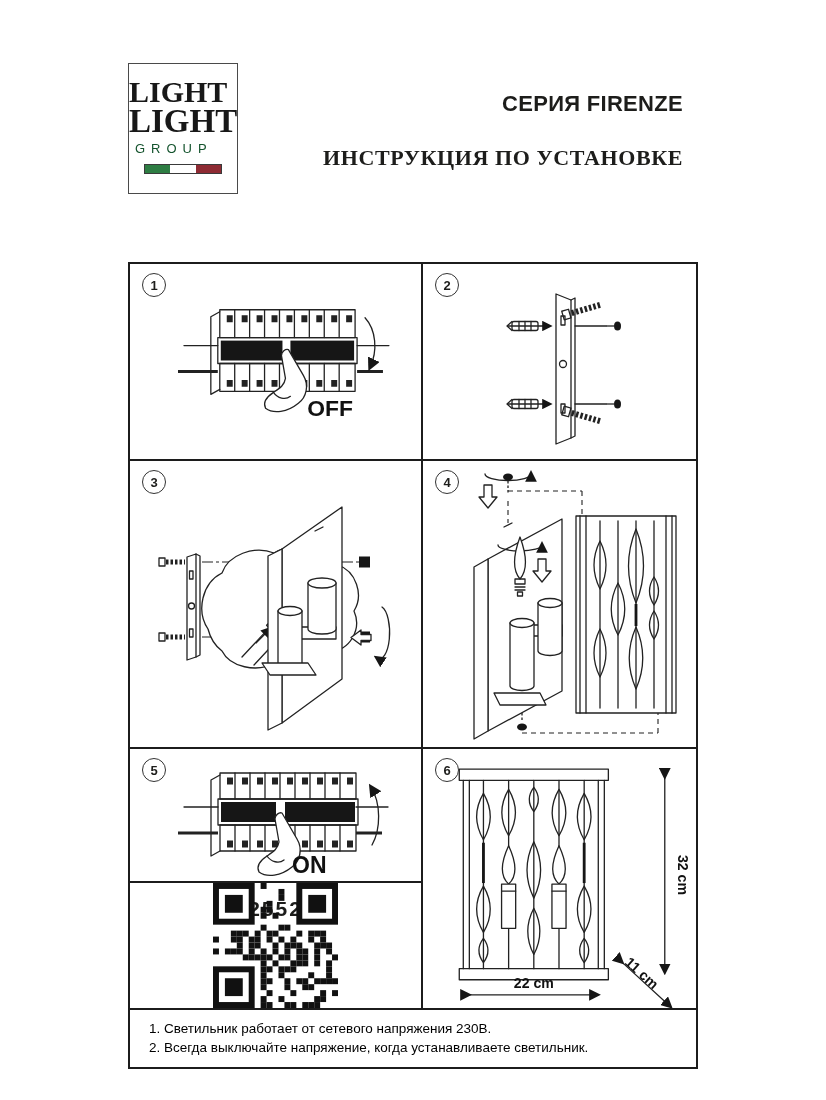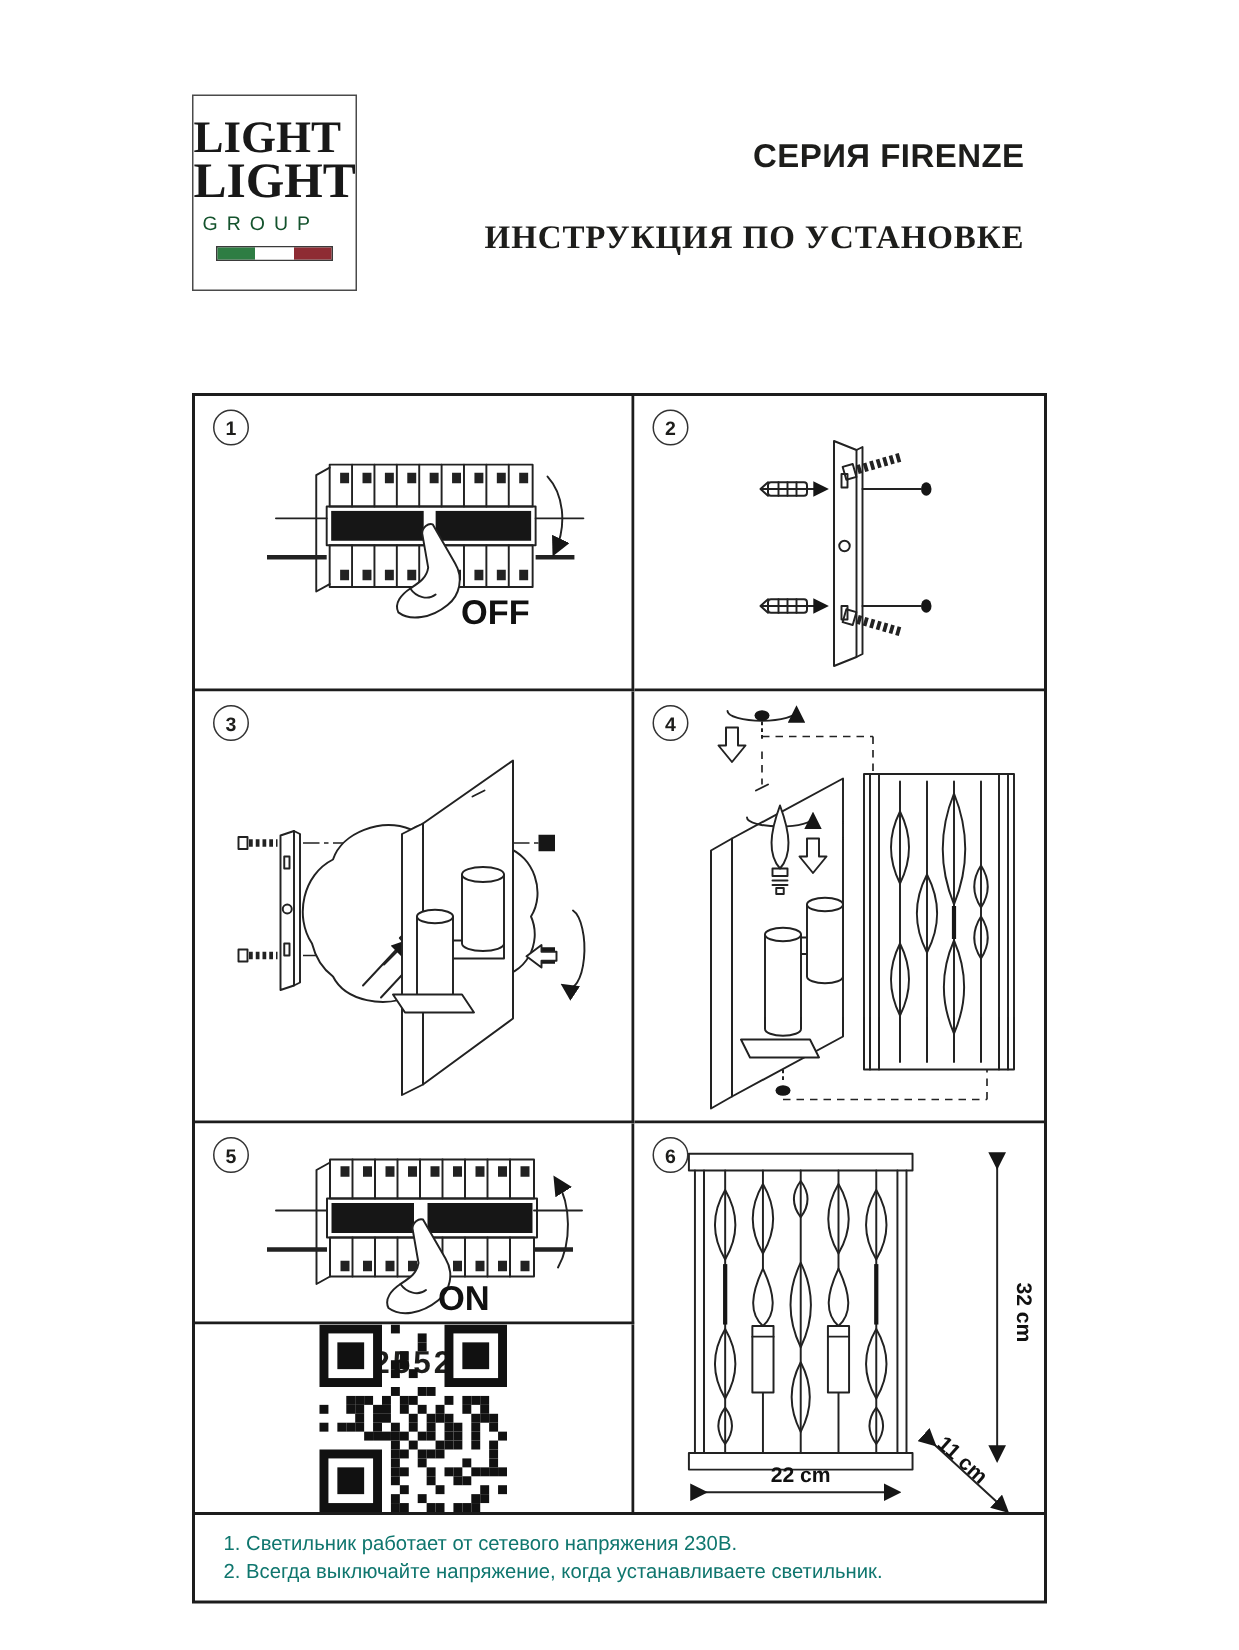--- a/index.html
+++ b/index.html
@@ -30,21 +30,21 @@
   .c5{left:0;top:485px;width:293px;height:134px;border-right:2px solid #1c1c1c;border-bottom:2px solid #1c1c1c;}
   .cqr{left:0;top:619px;width:293px;height:125px;border-right:2px solid #1c1c1c;}
   .c6{left:293px;top:485px;width:273px;height:259px;}
   .cell svg{position:absolute;left:0;top:0;width:100%;height:100%;}
   .num{position:absolute;left:12px;top:9px;width:22px;height:22px;border:1.4px solid #333;
        border-radius:50%;display:flex;align-items:center;justify-content:center;
        font-size:13px;font-weight:bold;background:#fff;z-index:2;}
   
   .notes{position:absolute;left:128px;top:1008px;width:570px;height:61px;
          border:2px solid #1c1c1c;box-sizing:border-box;padding:9px 10px 0 19px;
-         font-size:13.5px;line-height:19px;color:#0f766e;}
+         font-size:13.5px;line-height:19px;color:#000000;}
   
   .qr-wrap{position:absolute;inset:0;display:flex;flex-direction:column;align-items:center;padding-top:14px;}
   .qr-article{font-size:21px;font-weight:bold;letter-spacing:2px;}
   .qr-box{margin-top:7px;width:72px;height:72px;}
   
   .ln{stroke:#222;fill:none;stroke-width:1.3;stroke-linecap:round;stroke-linejoin:round;}
   .butt{stroke-linecap:butt;}
   .fill{fill:#161616;stroke:none;}
   .wht{fill:#fff;stroke:#222;stroke-width:1.3;stroke-linejoin:round;}
   .dsh{stroke:#222;fill:none;stroke-width:1.1;stroke-dasharray:5,4;stroke-linecap:butt;}

